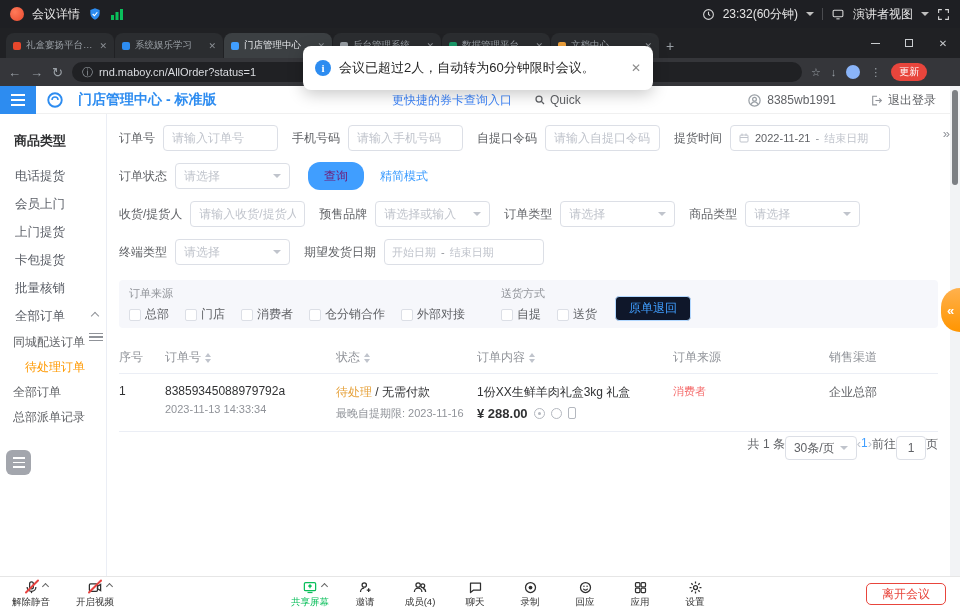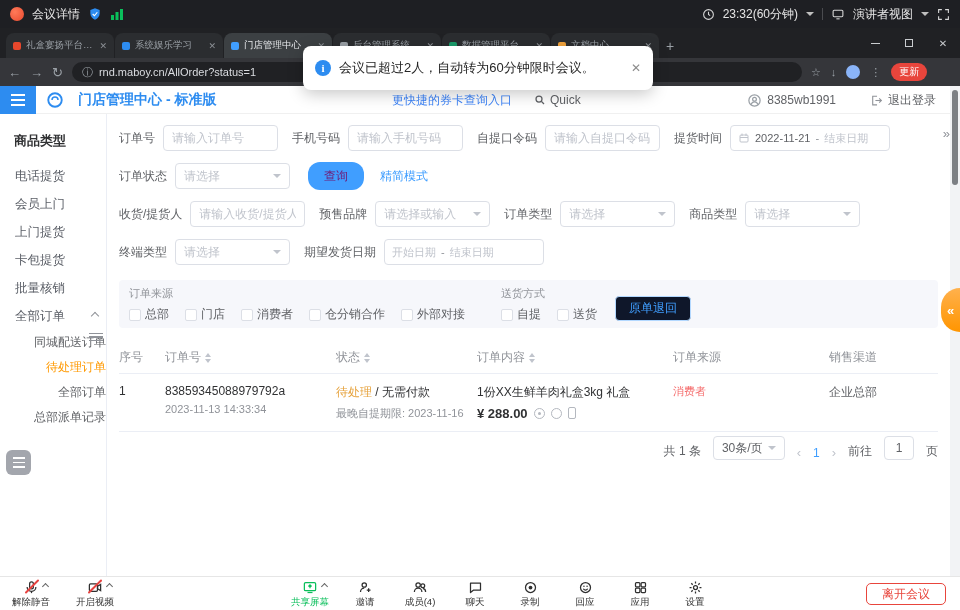--- a/index.html
+++ b/index.html
@@ -59,21 +59,21 @@
   .quick-link { color:#3b82f6; font-size:12px; }
   .quick-g { display:flex; align-items:center; gap:4px; color:#606266; font-size:12px; }
   .hdr-right { position:absolute; right:14px; top:0; height:28px; display:flex; align-items:center; gap:34px; }
   .hr-item { display:flex; align-items:center; gap:5px; color:#606266; font-size:12px; }
 
   
   .sidebar { position:absolute; top:114px; left:0; width:107px; bottom:34px; background:#fff; border-right:1px solid #ebeef5; }
   .sb-title { padding:18px 14px 12px; font-size:13px; font-weight:bold; color:#303133; }
   .sb-item { height:28px; line-height:28px; padding-left:15px; font-size:12.5px; color:#5a5e66; white-space:nowrap; position:relative; }
   .sb-item .exp { position:absolute; right:8px; top:11px; width:6px; height:6px; border-left:1.5px solid #909399; border-top:1.5px solid #909399; transform:rotate(45deg); }
-  .sb-sub { height:25px; line-height:25px; padding-left:13px; font-size:12px; color:#606266; white-space:nowrap;text-align:right; }
+  .sb-sub { height:25px; line-height:25px; padding-left:13px; font-size:12px; color:#606266; white-space:nowrap; }
   .sb-sub.active { color:#ff9900;margin-left:12px; }
   .sb-handle { position:absolute; left:89px; top:330px; width:14px; height:14px; display:flex; flex-direction:column; justify-content:center; gap:2px; }
   .sb-handle i { display:block; height:1.5px; background:#909399; }
   .quick-menu { position:absolute; left:6px; top:450px; width:25px; height:25px; background:#a3a6ad; border-radius:6px;
     display:flex; flex-direction:column; align-items:center; justify-content:center; gap:3px; z-index:5; }
   .quick-menu i { display:block; width:12px; height:1.5px; background:#fff; }
 
   
   .main { position:absolute; top:114px; left:107px; right:10px; bottom:34px; background:#fff; overflow:hidden; }
   .frow { position:absolute; left:12px; right:12px; height:28px; display:flex; align-items:center; }
@@ -112,21 +112,21 @@
   .l2 { font-size:11px; color:#909399; margin-top:5px; white-space:nowrap; }
   .st-org { color:#e6a23c; }
   .price { font-weight:bold; font-size:13px; color:#303133; }
   .mini-ic { display:inline-block; width:11px; height:11px; border:1px solid #b4b8bf; border-radius:50%; margin-left:3px; position:relative; top:1px; }
   .mini-ic.sq { border-radius:2px; width:8px; height:12px; }
   .mini-ic .dot { position:absolute; left:3px; top:3px; width:3px; height:3px; background:#b4b8bf; border-radius:50%; }
   .src-red { color:#f56c6c; font-size:11px; }
   .cell-act { color:#409eff; font-size:12px; display:flex; align-items:center; gap:3px; }
   .caret-b { width:0; height:0; border-left:4px solid transparent; border-right:4px solid transparent; border-top:4px solid #409eff; }
 
-  .pager { position:absolute; right:12px; top:322px; display:flex; align-items:flex-end; gap:12px; font-size:12px; color:#606266; }
+  .pager { position:absolute; right:12px; top:322px; display:flex; align-items:flex-start; gap:0; font-size:12px; color:#606266; }
   .psize { height:24px; border:1px solid #dcdfe6; border-radius:4px; padding:0 8px; display:flex; align-items:center; gap:5px; color:#606266; }
   .pg-dis { color:#c0c4cc; font-size:13px; }
   .pg-cur { color:#409eff; }
   .pg-input { width:30px; height:24px; border:1px solid #dcdfe6; border-radius:4px; text-align:center; font-size:12px; color:#606266; outline:none; }
 
   
   .scrollbar { position:absolute; right:0; top:86px; bottom:34px; width:10px; background:#f2f3f5; }
   .thumb { position:absolute; top:4px; left:2px; width:6px; height:95px; background:#7d8084; border-radius:3px; }
   .side-toggle { position:absolute; right:0; top:288px; width:19px; height:44px; background:linear-gradient(180deg,#ffb14d,#ff9500);
     border-radius:22px 0 0 22px; display:flex; align-items:center; justify-content:center; color:#fff; font-size:13px; font-weight:bold; z-index:40; }

